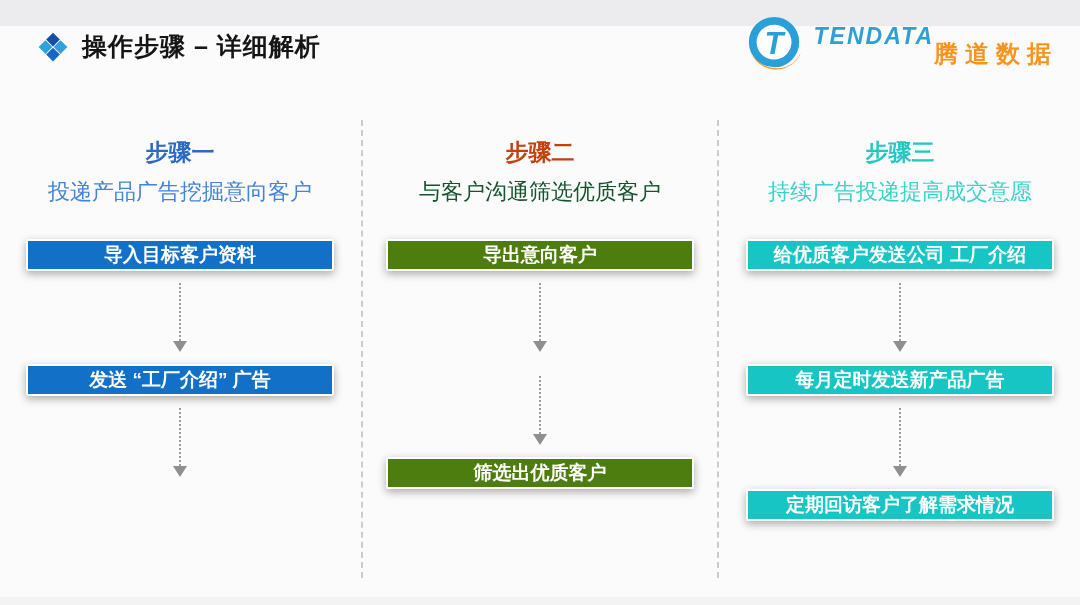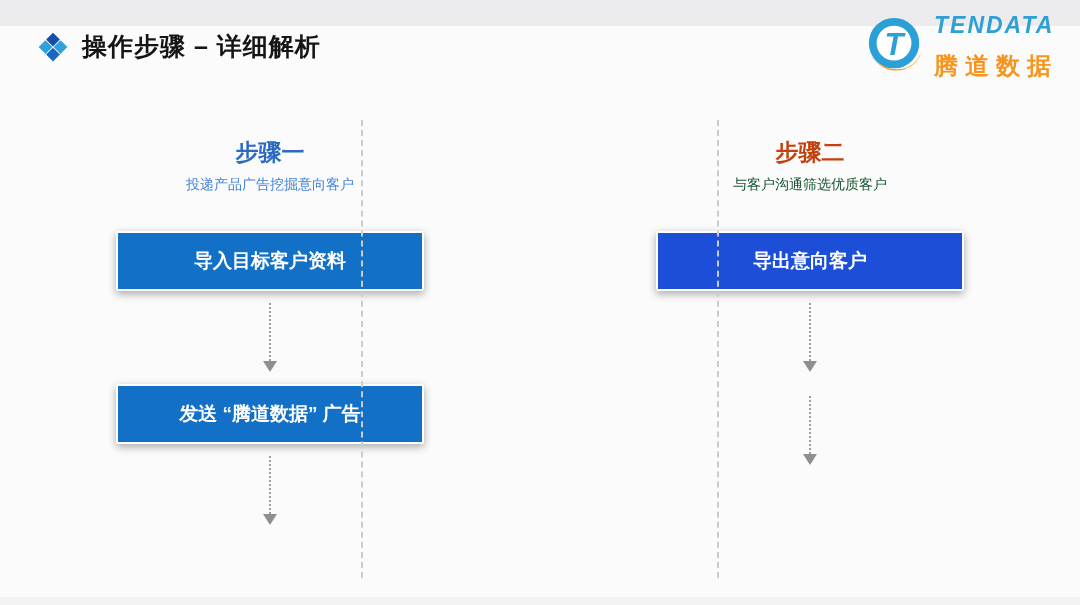--- a/index.html
+++ b/index.html
@@ -12,47 +12,47 @@
   .top-band{position:absolute;left:0;top:0;width:100%;height:26px;background:#ececee;}
   .bottom-band{position:absolute;left:0;bottom:0;width:100%;height:8px;background:#f3f3f4;}
 
   
   .title-row{position:absolute;left:38px;top:30px;display:flex;align-items:center;gap:14px;}
   .title-icon{width:30px;height:30px;flex:0 0 auto;}
   .page-title{font-size:25px;font-weight:bold;color:#151515;letter-spacing:1px;}
 
   .logo{position:absolute;right:22px;top:14px;display:flex;align-items:center;gap:8px;}
   .logo-mark{width:62px;height:62px;}
-  .logo-text{display:flex;flex-direction:column;line-height:1;}
+  .logo-text{display:flex;flex-direction:row;line-height:1;}
   .logo-brand{font-size:23px;font-weight:bold;font-style:italic;color:#2f9fd6;letter-spacing:2px;}
   .logo-brand-cn{font-size:24px;font-weight:bold;color:#f7941d;letter-spacing:7px;margin-top:17px;}
 
   
   .columns{position:absolute;left:0;top:120px;width:100%;height:460px;display:flex;}
   .column{flex:1 1 0;display:flex;flex-direction:column;align-items:center;}
   .sep{position:absolute;top:0;height:458px;width:0;border-left:2px dashed #cccccc;}
   .sep-1{left:361px;}
   .sep-2{left:717px;}
 
   .step-title{margin-top:18px;font-size:23px;font-weight:bold;line-height:28px;}
-  .step-sub{margin-top:4px;font-size:14px;line-height:28px;}
+  .step-sub{margin-top:12px;font-size:22px;line-height:28px;}
 
   .c1 .step-title{color:#2a6ac2;} .c1 .step-sub{color:#4383d8;}
   .c2 .step-title{color:#c2410c;} .c2 .step-sub{color:#14532d;}
   .c3 .step-title{color:#25c7c3;} .c3 .step-sub{color:#3ad2cb;}
 
   .box{
-    margin-top:0;width:308px;height:60px;border:2px solid #ffffff;border-radius:2px;
+    margin-top:0;width:308px;height:32px;border:2px solid #ffffff;border-radius:2px;
     display:flex;align-items:center;justify-content:center;
     color:#ffffff;font-size:19px;font-weight:bold;white-space:nowrap;
     box-shadow:0 3px 8px rgba(0,0,0,.33);
   }
   .box.first{margin-top:33px;}
   .c1 .box{background:#1271c7;}
-  .c2 .box{background:#1d4ed8;}
+  .c2 .box{background:#4d7c0f;}
   .c3 .box{background:#17c5c5;}
 
   .arrow{display:flex;flex-direction:column;align-items:center;margin:12px 0;}
   .arrow-line{width:0;height:58px;border-left:2px dotted #9b9b9b;}
   .arrow-head{width:0;height:0;border-left:7px solid transparent;border-right:7px solid transparent;border-top:11px solid #8f8f8f;}
 </style>
 </head>
 <body>
 
 <div class="page">
@@ -85,37 +85,53 @@
     <div class="sep sep-2"></div>
 
     <div class="column c1">
       <div class="step-title">步骤一</div>
       <div class="step-sub">投递产品广告挖掘意向客户</div>
       <div class="box first">导入目标客户资料</div>
       <div class="arrow">
         <div class="arrow-line"></div>
         <div class="arrow-head"></div>
       </div>
-      <div class="box">发送 “腾道数据” 广告</div>
+      <div class="box">发送 “工厂介绍” 广告</div>
       <div class="arrow">
         <div class="arrow-line"></div>
         <div class="arrow-head"></div>
       </div>
     </div>
 
     <div class="column c2">
       <div class="step-title">步骤二</div>
       <div class="step-sub">与客户沟通筛选优质客户</div>
       <div class="box first">导出意向客户</div>
       <div class="arrow">
         <div class="arrow-line"></div>
         <div class="arrow-head"></div>
       </div>
       <div class="arrow">
         <div class="arrow-line"></div>
         <div class="arrow-head"></div>
       </div>
+      <div class="box">筛选出优质客户</div>
     </div>
 
+    <div class="column c3">
+      <div class="step-title">步骤三</div>
+      <div class="step-sub">持续广告投递提高成交意愿</div>
+      <div class="box first">给优质客户发送公司 工厂介绍</div>
+      <div class="arrow">
+        <div class="arrow-line"></div>
+        <div class="arrow-head"></div>
+      </div>
+      <div class="box">每月定时发送新产品广告</div>
+      <div class="arrow">
+        <div class="arrow-line"></div>
+        <div class="arrow-head"></div>
+      </div>
+      <div class="box">定期回访客户了解需求情况</div>
+    </div>
   </div>
 
   <div class="bottom-band"></div>
 </div>
 
 </body></html>

